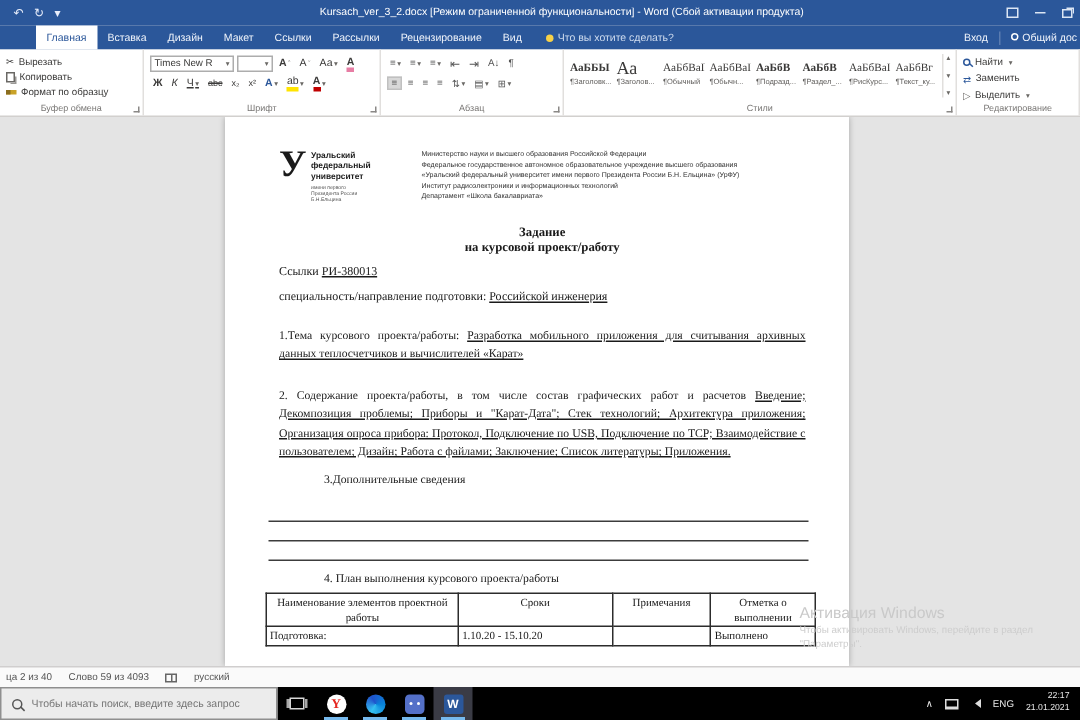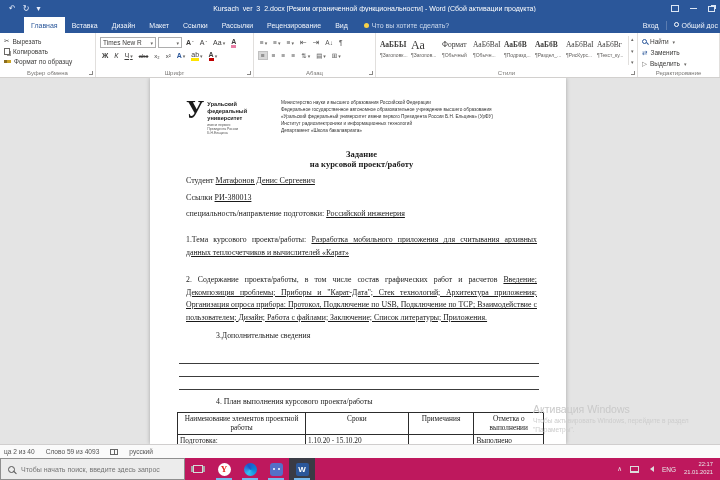--- a/index.html
+++ b/index.html
@@ -88,21 +88,21 @@
   .wm{position:absolute;left:533px;top:325px;color:#cfcfcf;pointer-events:none}
   .wm-title{font-size:10.5px;font-weight:300;color:#c9c9c9}
   .wm-sub{font-size:6.6px;color:#cdcdcd;line-height:1.35;margin-top:2px}
 
   
   .statusbar{position:absolute;top:444px;left:0;right:0;height:14px;background:#fafafa;border-top:1px solid #d0cece;display:flex;align-items:center;gap:11px;padding:0 4px;font-size:6.6px;color:#555}
   .ic-book{width:8px;height:6px;border:1px solid #666;position:relative;display:inline-block}
   .ic-book::after{content:"";position:absolute;left:50%;top:0;bottom:0;width:1px;background:#666}
 
   
-  .taskbar{position:absolute;top:458px;left:0;right:0;height:22px;background:#be185d;display:flex;align-items:stretch}
+  .taskbar{position:absolute;top:458px;left:0;right:0;height:22px;background:#000000;display:flex;align-items:stretch}
   .tsearch{width:185px;background:#ececec;border:1px solid #8f8f8f;display:flex;align-items:center;gap:6px;padding:0 7px}
   .tsearch input{border:none;outline:none;background:transparent;font-size:7px;color:#444;width:150px;font-family:"Liberation Sans",sans-serif}
   .mag2{width:7px;height:7px;border:1px solid #555;border-radius:50%;position:relative;flex-shrink:0}
   .mag2::after{content:"";position:absolute;width:4px;height:1px;background:#555;transform:rotate(45deg);right:-3px;bottom:-1px}
   .ticon{width:26px;display:flex;align-items:center;justify-content:center;position:relative}
   .ticon.run::after{content:"";position:absolute;bottom:0;left:5px;right:5px;height:2px;background:#76b9ed}
   .ticon.active{background:#3a3b45}
   .ic-taskview{width:10px;height:8px;border:1px solid #d8d8d8;box-shadow:-3px 0 0 -1px #a9a9a9,3px 0 0 -1px #a9a9a9}
   .ic-yandex{width:13px;height:13px;border-radius:50%;background:#fff;color:#e52620;font-weight:bold;font-size:9px;display:flex;align-items:center;justify-content:center;font-family:"Liberation Serif",serif}
   .ic-edge{width:13px;height:13px;border-radius:50%;background:conic-gradient(from 210deg,#35c1f1,#2052cb,#0883d9,#35c1f1)}
@@ -298,21 +298,21 @@
     <div class="gallery">
       <div class="stylecard">
         <div class="s-sample bold">АаББЫ</div>
         <div class="s-name">¶Заголовк...</div>
       </div>
       <div class="stylecard">
         <div class="s-sample big">Аа</div>
         <div class="s-name">¶Заголов...</div>
       </div>
       <div class="stylecard">
-        <div class="s-sample">Формат</div>
+        <div class="s-sample">АаБбВаГ</div>
         <div class="s-name">¶Обычный</div>
       </div>
       <div class="stylecard">
         <div class="s-sample">АаБбВаІ</div>
         <div class="s-name">¶Обычн...</div>
       </div>
       <div class="stylecard">
         <div class="s-sample bold">АаБбВ</div>
         <div class="s-name">¶Подразд...</div>
       </div>
@@ -375,21 +375,20 @@
         <div>Федеральное государственное автономное образовательное учреждение высшего образования</div>
         <div>«Уральский федеральный университет имени первого Президента России Б.Н. Ельцина» (УрФУ)</div>
         <div>Институт радиоэлектроники и информационных технологий</div>
         <div>Департамент «Школа бакалавриата»</div>
       </div>
     </div>
 
     <div class="t-center mt-title">Задание</div>
     <div class="t-center">на курсовой проект/работу</div>
 
-    <div class="infoline"><span>Студент </span><span class="ul">Матафонов Денис Сергеевич</span></div>
     <div class="infoline"><span>Ссылки </span><span class="ul">РИ-380013</span></div>
     <div class="infoline"><span>специальность/направление подготовки: </span><span class="ul">Российской инженерия</span></div>
 
     <div class="para" style="margin-top:16px"><span>1.Тема курсового проекта/работы: </span><span class="ul">Разработка мобильного приложения для считывания архивных данных теплосчетчиков и вычислителей «Карат»</span></div>
 
     <div class="para" style="margin-top:15px"><span>2.  Содержание проекта/работы, в том числе состав графических работ и расчетов </span><span class="ul">Введение; Декомпозиция проблемы; Приборы и "Карат-Дата"; Стек технологий; Архитектура приложения; Организация опроса прибора: Протокол, Подключение по USB, Подключение по TCP; Взаимодействие с пользователем; Дизайн; Работа с файлами; Заключение; Список литературы; Приложения.</span></div>
 
     <div class="para indent" style="margin-top:6px">3.Дополнительные сведения</div>
 
     <div class="blank-wrap">

